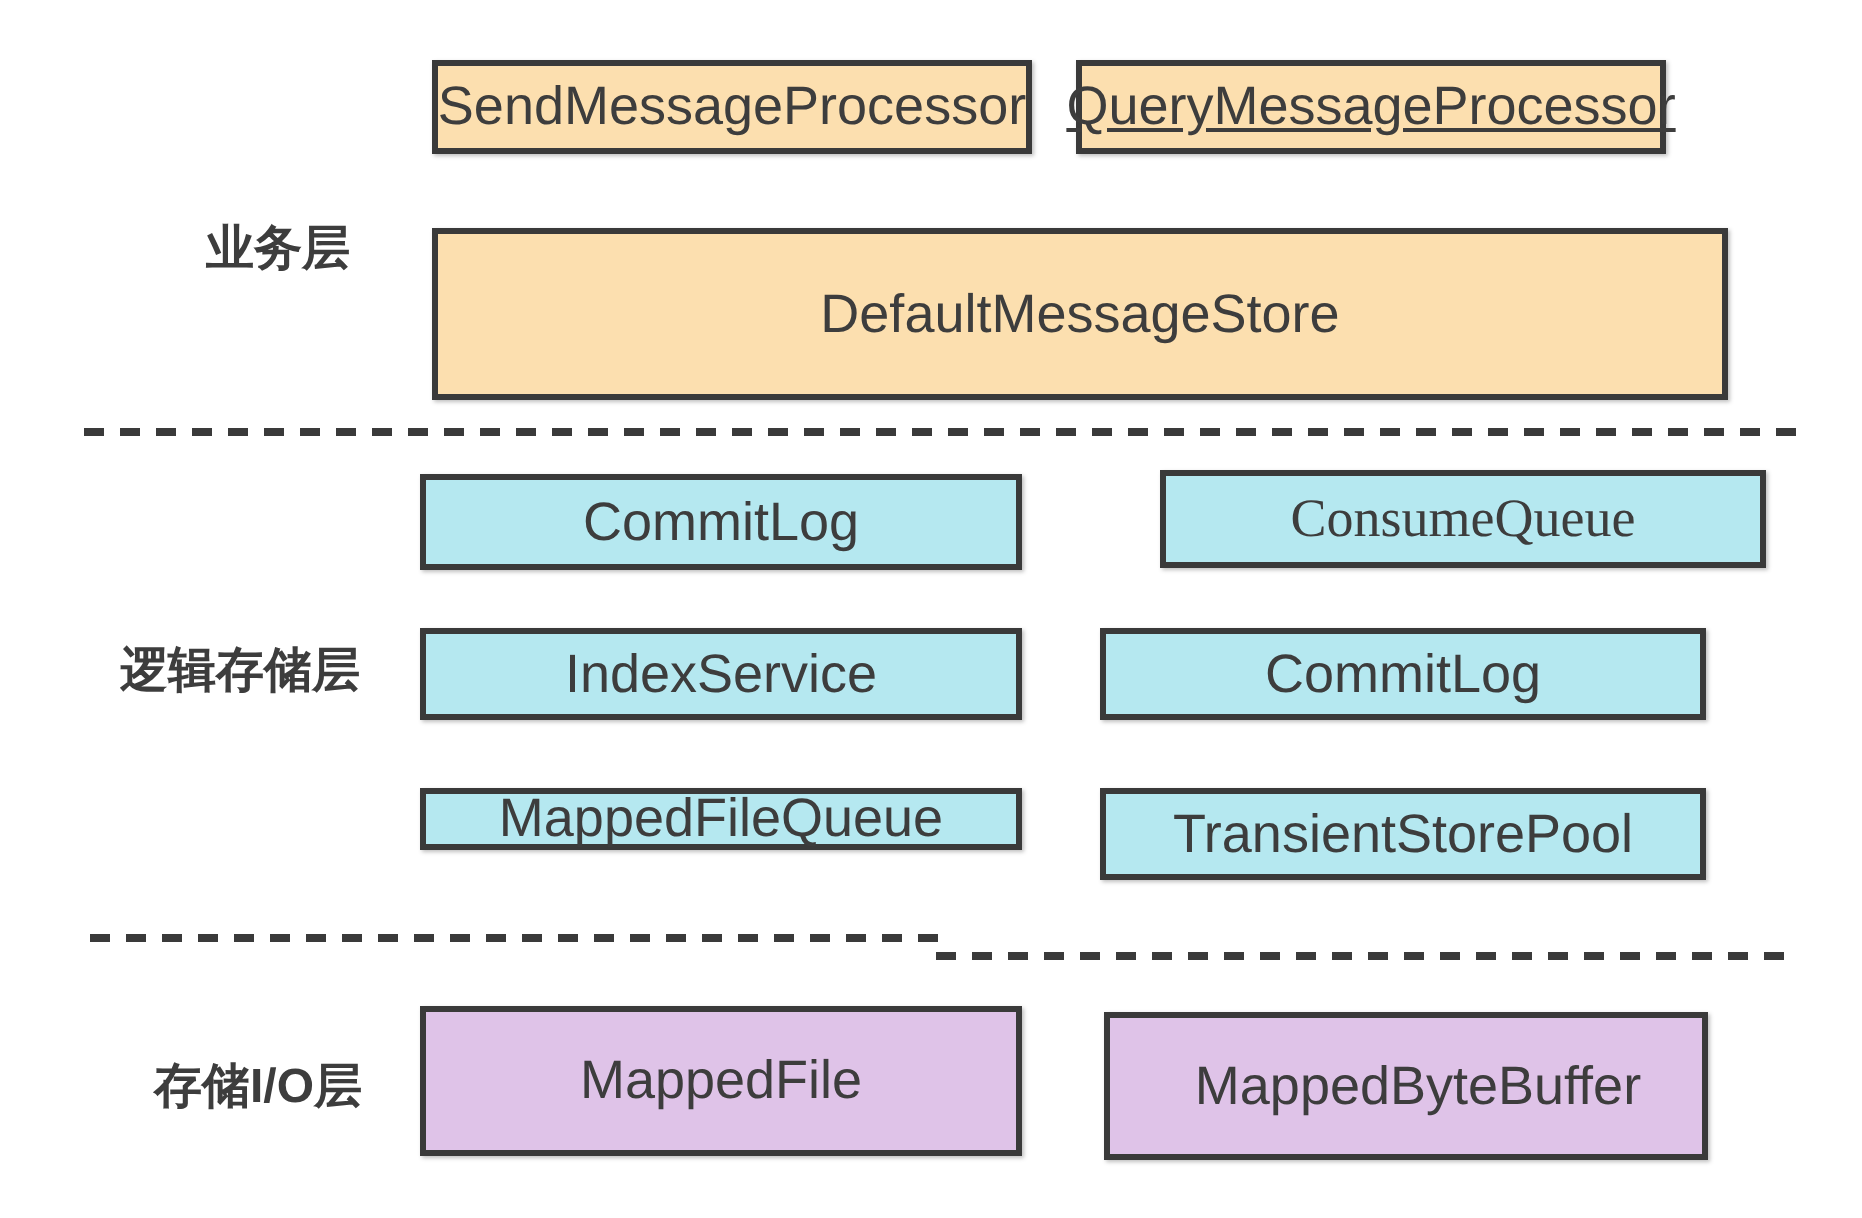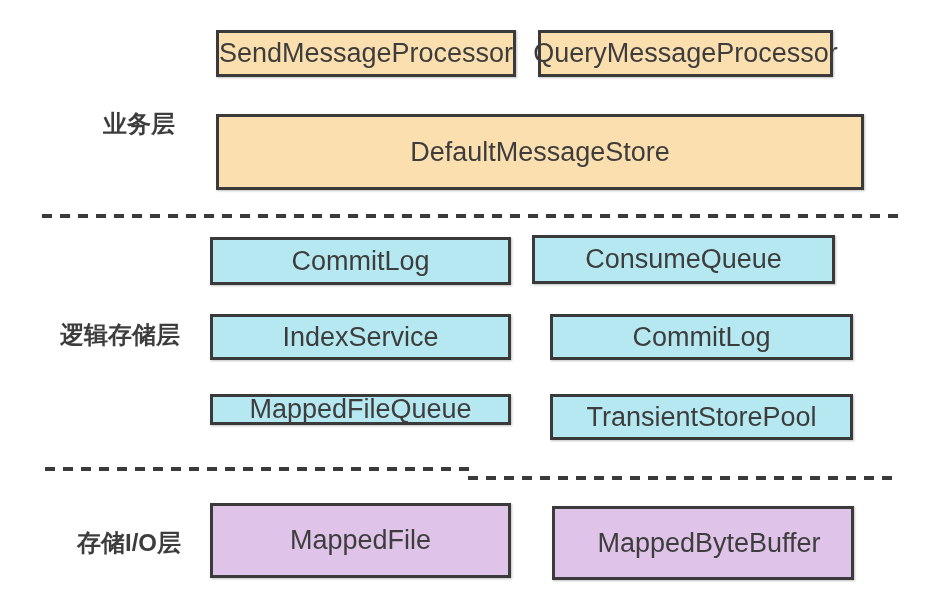--- a/index.html
+++ b/index.html
@@ -38,26 +38,26 @@
     color: var(--text, #3d3d3d);
     text-align: center;
     white-space: nowrap;
   }
   #lbl-business { left: 84px;  top: 108px; width: 110px; }
   #lbl-logical  { left: 45px;  top: 319px; width: 150px; }
   #lbl-io       { left: 59px;  top: 527px; width: 140px; }
 
   
   #box-smp { left: 216px; top: 30px;  width: 300px; height: 47px; }
-  #box-qmp { left: 538px; top: 30px;  width: 295px; height: 47px; }
-  #box-dms { left: 216px; top: 114px; width: 648px; height: 76px; }
+  #box-qmp { left: 538px; top: 30px;  width: 295px; height: 47px; text-decoration: underline; }
+  #box-dms { left: 216px; top: 114px; width: 648px; height: 86px; }
 
   
   #box-commitlog         { left: 210px; top: 237px; width: 301px; height: 48px; }
-  #box-consumequeue      { left: 532px; top: 235px; width: 303px; height: 49px; }
+  #box-consumequeue      { left: 580px; top: 235px; width: 303px; height: 49px; font-family: Liberation Serif, serif; }
   #box-indexservice      { left: 210px; top: 314px; width: 301px; height: 46px; }
   #box-indexfile         { left: 550px; top: 314px; width: 303px; height: 46px; }
   #box-mappedfilequeue   { left: 210px; top: 394px; width: 301px; height: 31px; }
   #box-transientstorepool{ left: 550px; top: 394px; width: 303px; height: 46px; }
 
   
   #box-mappedfile       { left: 210px; top: 503px; width: 301px; height: 75px; }
   #box-mappedbytebuffer { left: 552px; top: 506px; width: 302px; height: 74px; padding-left: 12px; }
 
   .sep {

